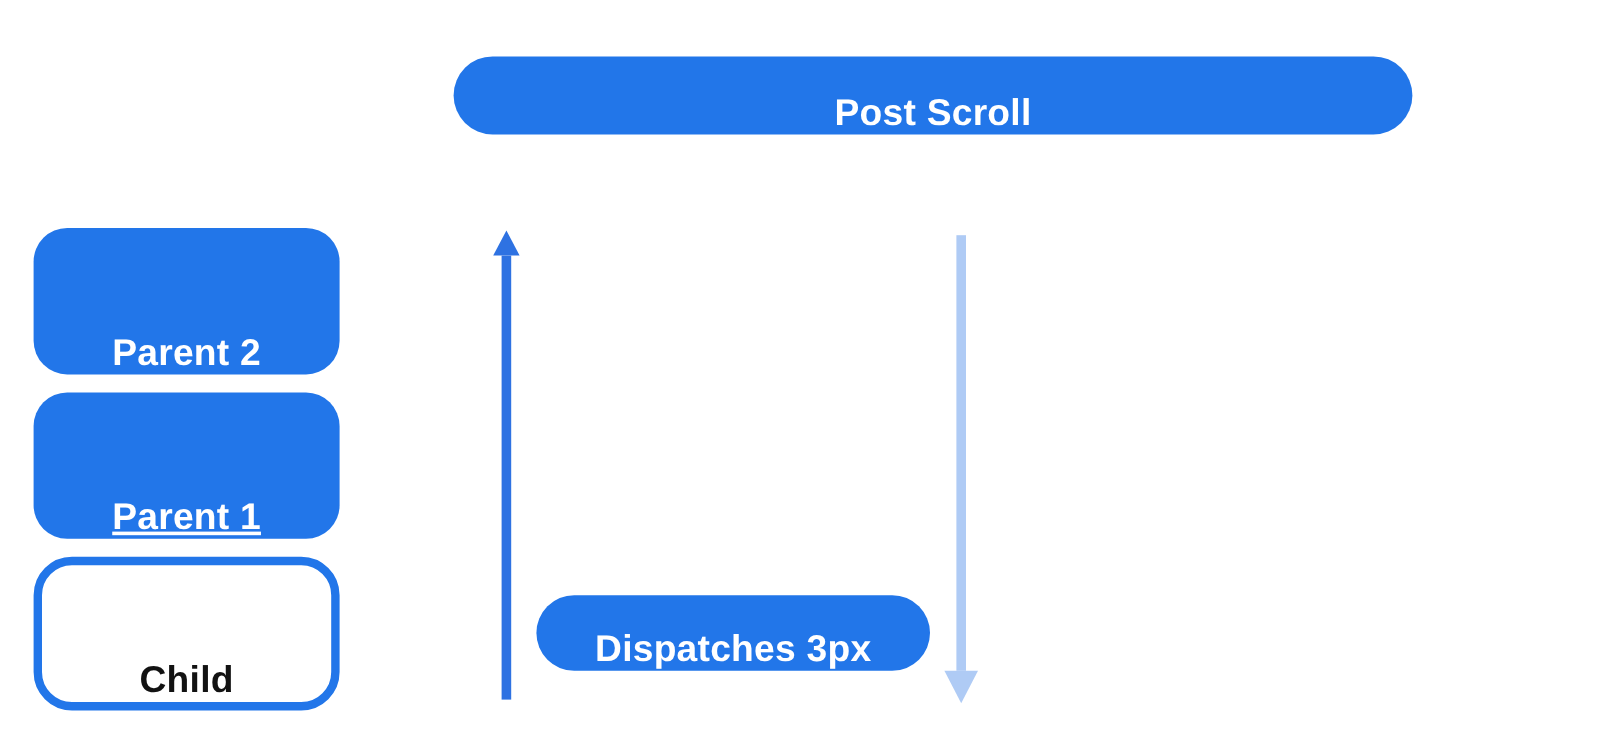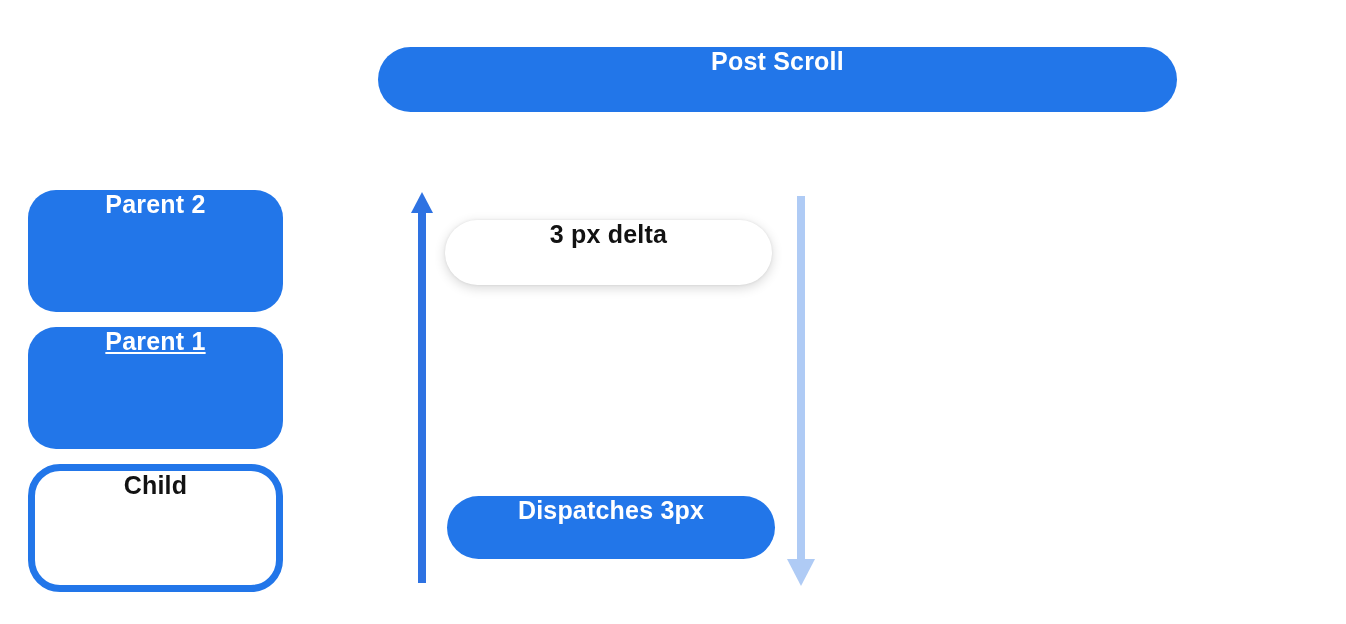--- a/index.html
+++ b/index.html
@@ -19,24 +19,24 @@
   .canvas {
     position: relative;
     width: 1346px;
     height: 624px;
     background: var(--background, #fff);
     overflow: hidden;
   }
   .pill, .box {
     position: absolute;
     display: flex;
-    align-items: flex-start;
+    align-items: flex-end;
     justify-content: center;
     font-weight: 700;
-    font-size: 25px;
+    font-size: 31px;
     letter-spacing: 0.2px;
     color: var(--pill-text-light, #fff);
     background: var(--primary-blue, #2276E9);
   }
   .header-pill {
     left: 378px; top: 47px;
     width: 799px; height: 65px;
     border-radius: 33px;
   }
   .box {
@@ -128,21 +128,18 @@
   <div class="arrow arrow-up">
     <div class="head"></div>
     <div class="shaft"></div>
   </div>
 
   <div class="arrow arrow-down">
     <div class="shaft"></div>
     <div class="head"></div>
   </div>
 
-  <div class="pill delta-pill">
-    <span>3 px delta</span>
-  </div>
 
   <div class="pill dispatch-pill">
     <span>Dispatches 3px</span>
   </div>
 
 </div>
 
 </body></html>

